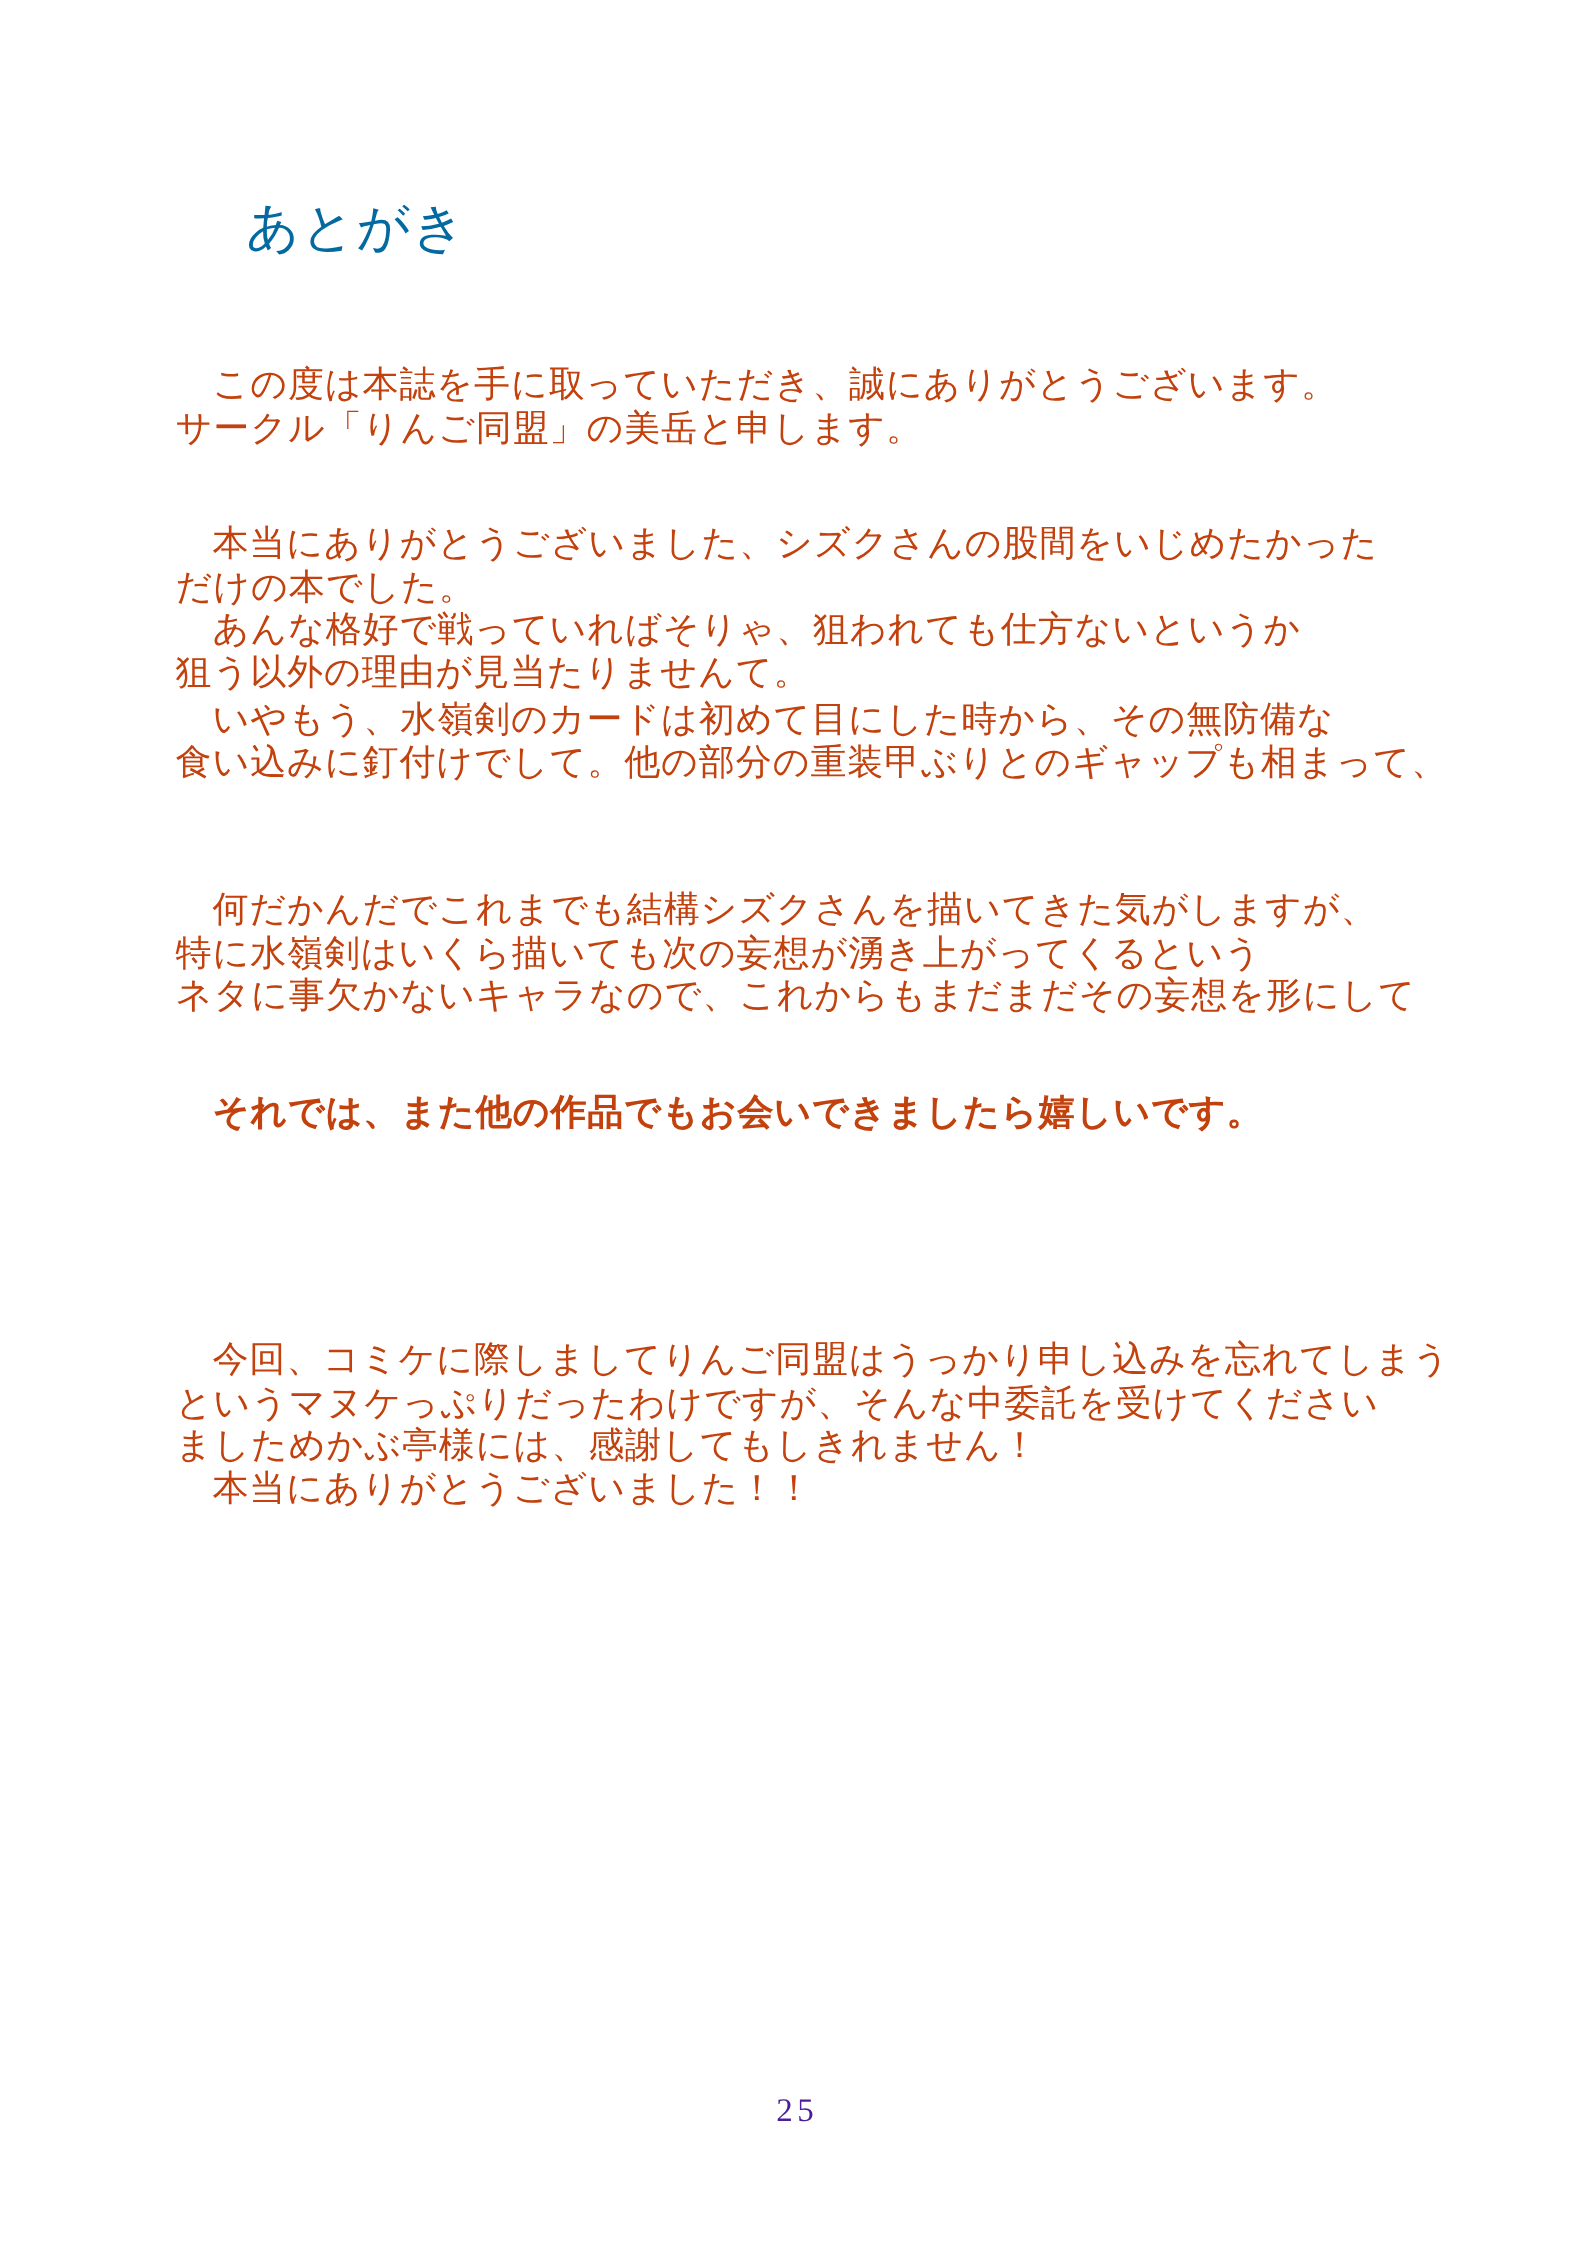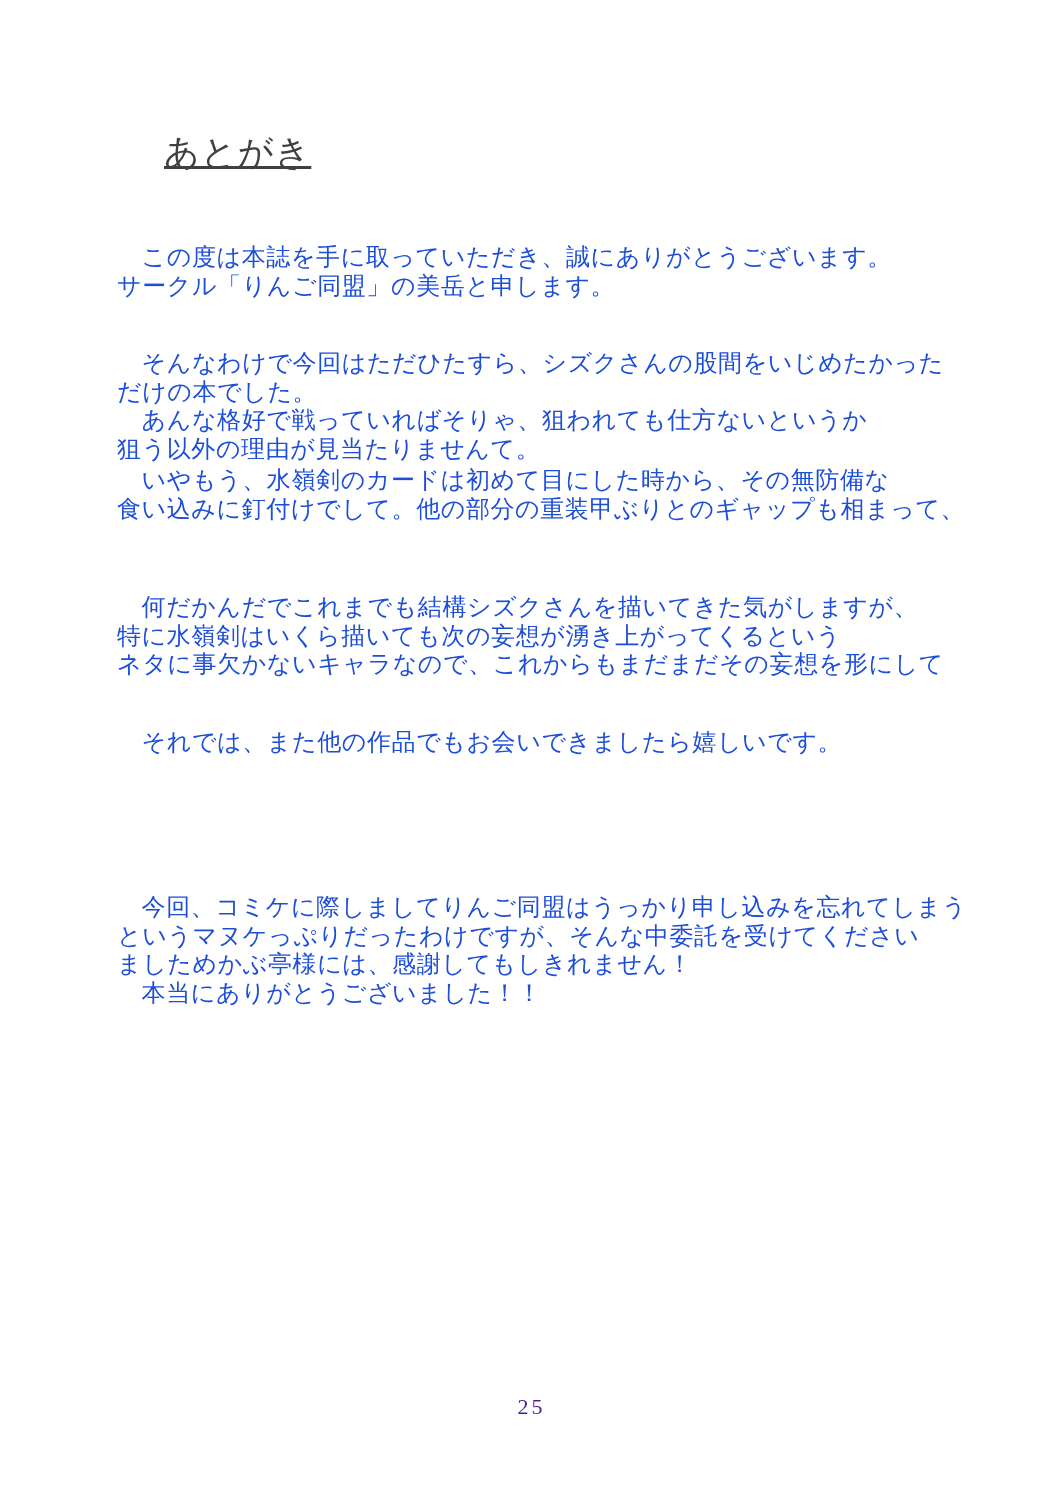--- a/index.html
+++ b/index.html
@@ -23,40 +23,39 @@
   .title {
     position: absolute;
     left: 164px;
     top: 131px;
     margin: 0;
     font-family: "DejaVu Sans", "Liberation Sans", sans-serif;
     font-weight: 500;
     font-size: 35px;
     line-height: 42px;
     letter-spacing: 1px;
-    color: #404040;
-    text-decoration: underline;
+    color: #0369a1;
   }
   .para {
     position: absolute;
     left: 117px;
     width: 870px;
   }
   .line {
     font-size: 24px;
     line-height: 28.5px;
     letter-spacing: 0.6px;
     white-space: pre;
-    color: #1d4ed8;
+    color: #c2410c;
   }
   #p1 { top: 243px; }
   #p2 { top: 349px; }
   #p3 { top: 466px; }
   #p4 { top: 593px; }
-  #p5 { top: 728px; }
+  #p5 { top: 728px; font-weight: bold; }
   #p6 { top: 861px; margin-top: 32px; }
   .pagenum {
     position: absolute;
     left: 0;
     right: 0;
     top: 1394px;
     text-align: center;
     font-size: 22px;
     letter-spacing: 3px;
     color: #4c1d95;
@@ -68,21 +67,21 @@
 <div class="page">
 
   <h1 class="title">あとがき</h1>
 
   <div class="para" id="p1">
     <div class="line">　この度は本誌を手に取っていただき、誠にありがとうございます。</div>
     <div class="line">サークル「りんご同盟」の美岳と申します。</div>
   </div>
 
   <div class="para" id="p2">
-    <div class="line">　そんなわけで今回はただひたすら、シズクさんの股間をいじめたかった</div>
+    <div class="line">　本当にありがとうございました、シズクさんの股間をいじめたかった</div>
     <div class="line">だけの本でした。</div>
     <div class="line">　あんな格好で戦っていればそりゃ、狙われても仕方ないというか</div>
     <div class="line">狙う以外の理由が見当たりませんて。</div>
   </div>
 
   <div class="para" id="p3">
     <div class="line">　いやもう、水嶺剣のカードは初めて目にした時から、その無防備な</div>
     <div class="line">食い込みに釘付けでして。他の部分の重装甲ぶりとのギャップも相まって、</div>
   </div>
 

